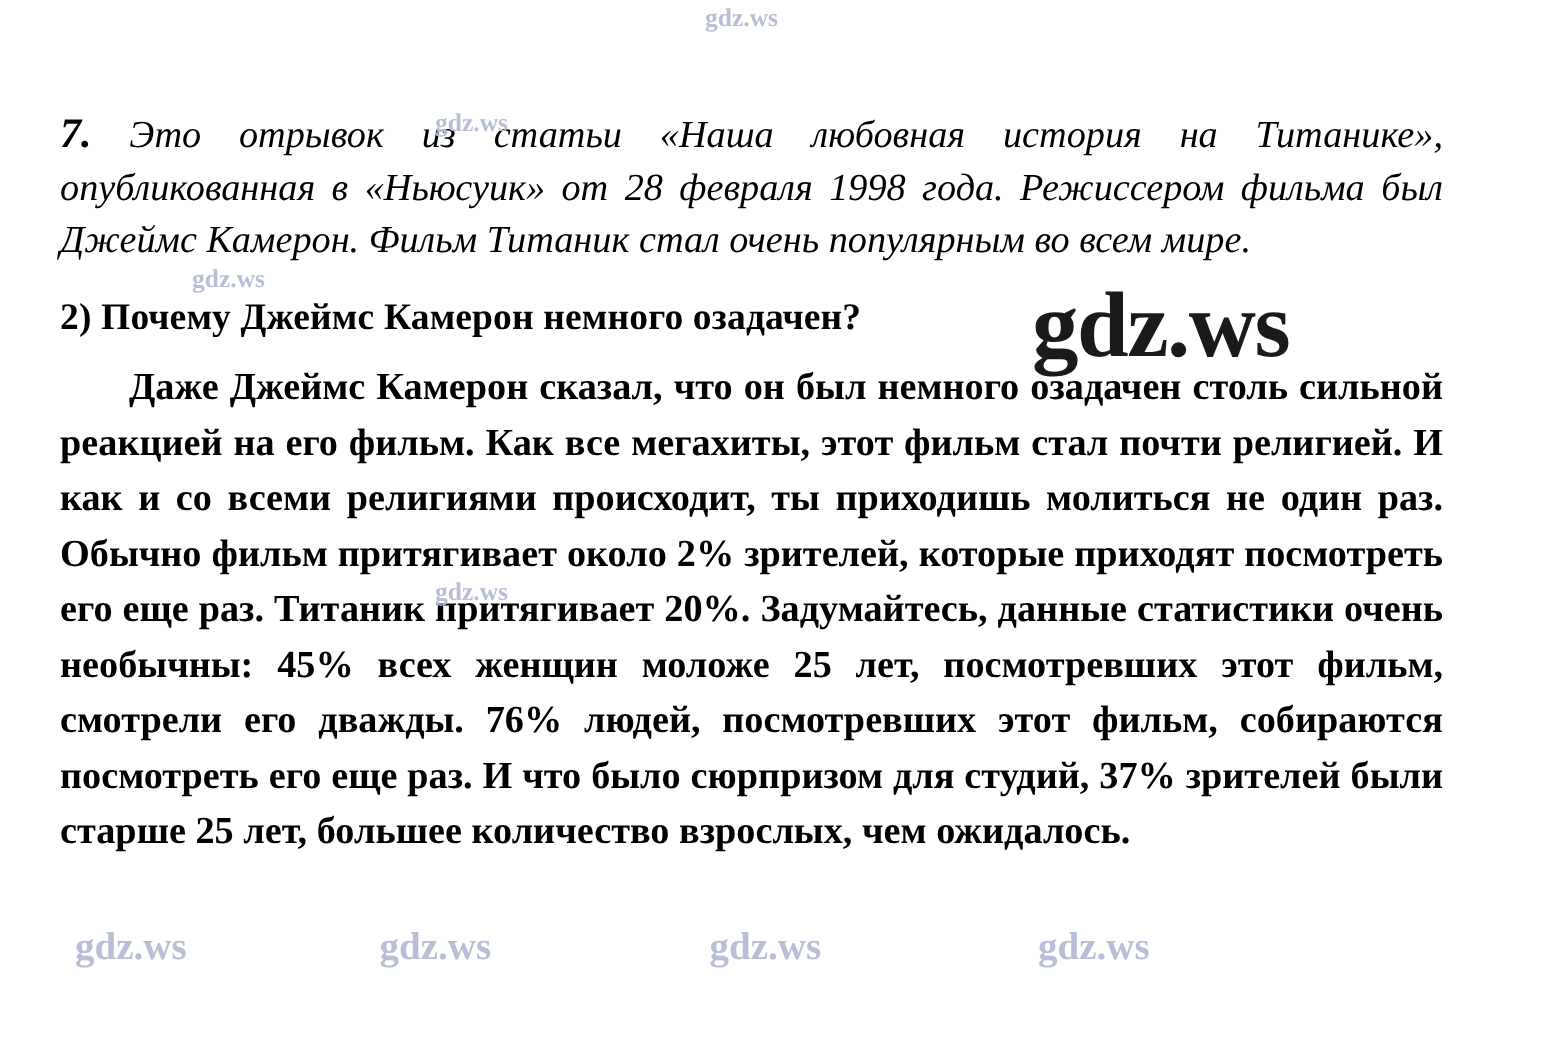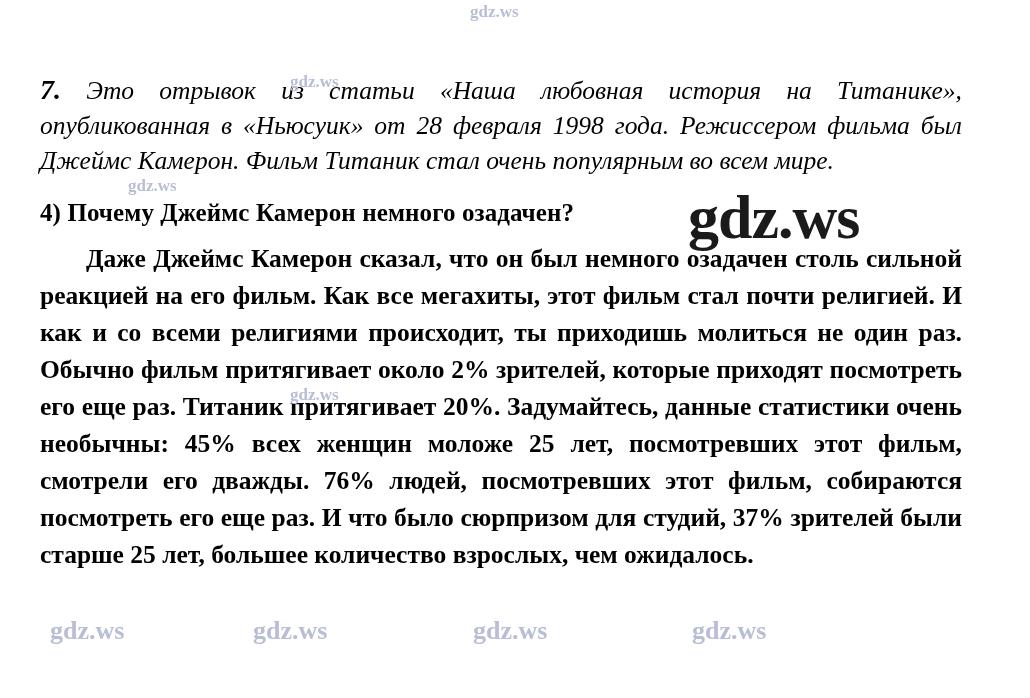--- a/index.html
+++ b/index.html
@@ -98,21 +98,21 @@
 </style>
 </head>
 <body>
 
 <div class="page">
 
   <div class="content">
 
     <p class="task-block"><span class="num">7.</span> <span>Это отрывок из статьи «Наша любовная история на Титанике», опубликованная в «Ньюсуик» от 28 февраля 1998 года. Режиссером фильма был Джеймс Камерон. Фильм Титаник стал очень популярным во всем мире.</span></p>
 
-    <p class="question">4) Почему Джеймс Камерон немного озадачен?</p>
+    <p class="question">2) Почему Джеймс Камерон немного озадачен?</p>
 
     <p class="body-text"><span class="indent"></span><span>Даже Джеймс Камерон сказал, что он был немного озадачен столь сильной реакцией на его фильм. Как все мегахиты, этот фильм стал почти религией. И как и со всеми религиями происходит, ты приходишь молиться не один раз. Обычно фильм притягивает около 2% зрителей, которые приходят посмотреть его еще раз. Титаник притягивает 20%. Задумайтесь, данные статистики очень необычны: 45% всех женщин моложе 25 лет, посмотревших этот фильм, смотрели его дважды. 76% людей, посмотревших этот фильм, собираются посмотреть его еще раз. И что было сюрпризом для студий, 37% зрителей были старше 25 лет, большее количество взрослых, чем ожидалось.</span></p>
 
   </div>
 
   <span class="wm wm-small w1">gdz.ws</span>
   <span class="wm wm-small w2">gdz.ws</span>
   <span class="wm wm-small w3">gdz.ws</span>
   <span class="wm wm-small w4">gdz.ws</span>
   <span class="wm wm-mid w5">gdz.ws</span>

